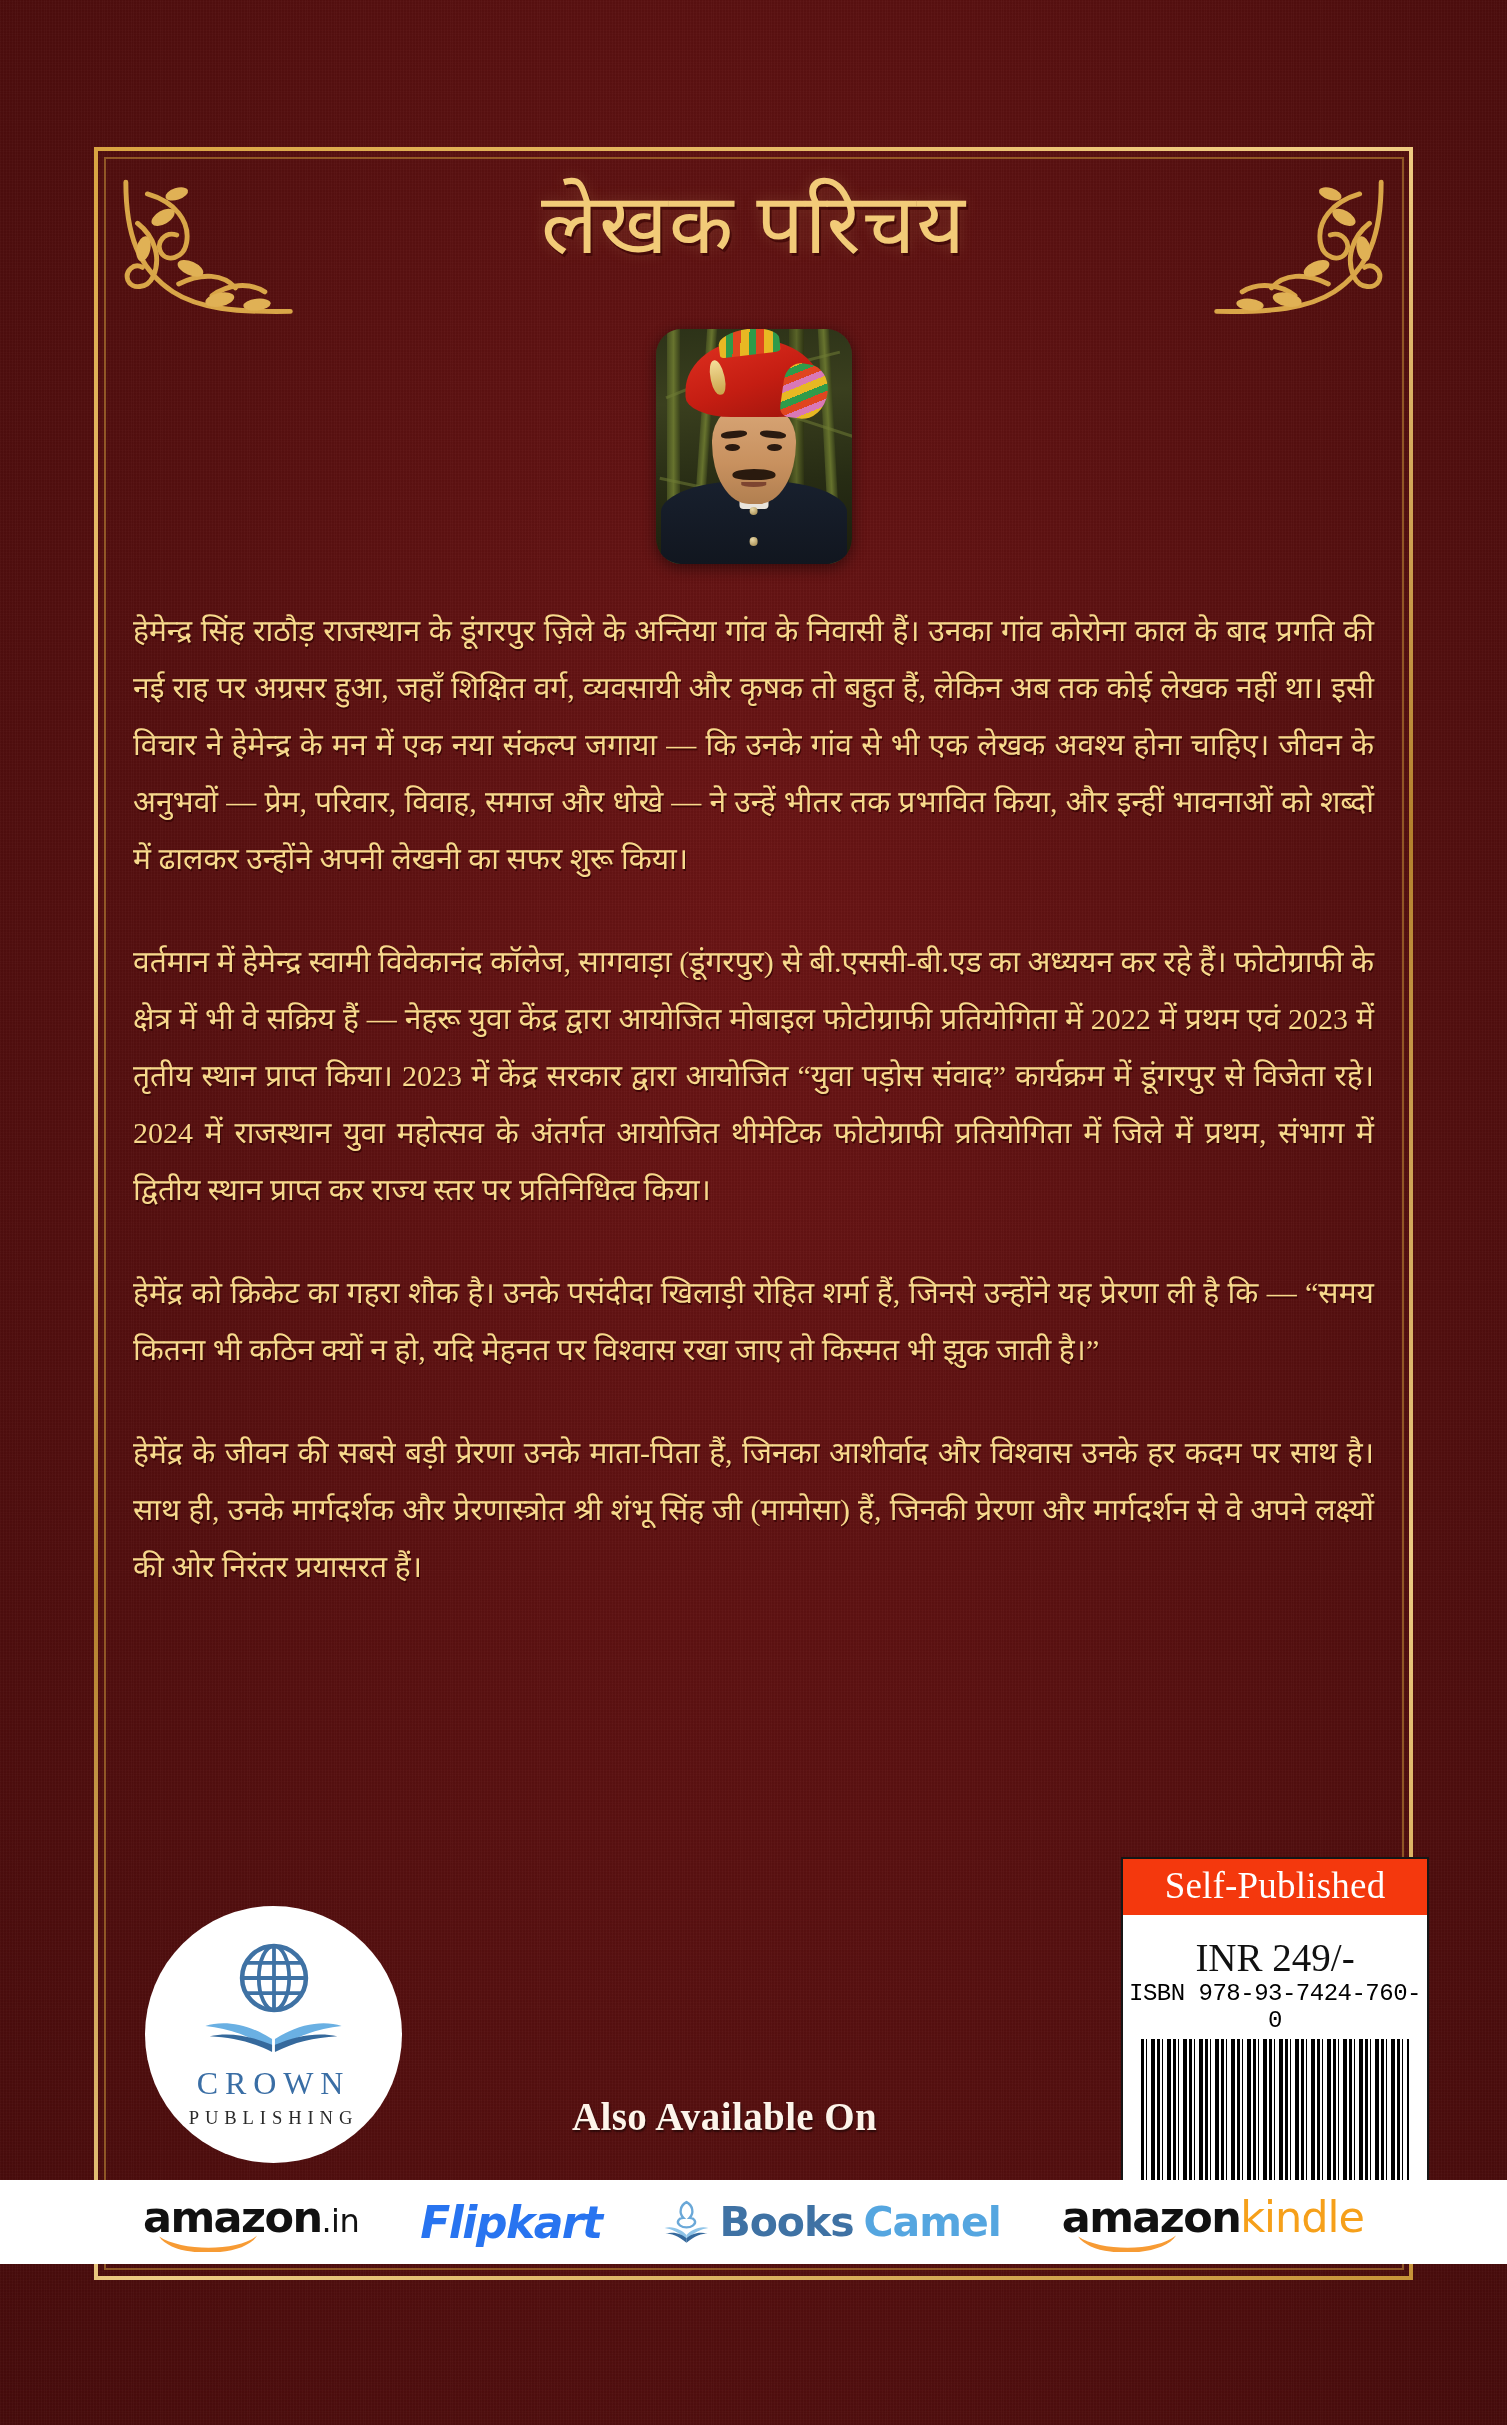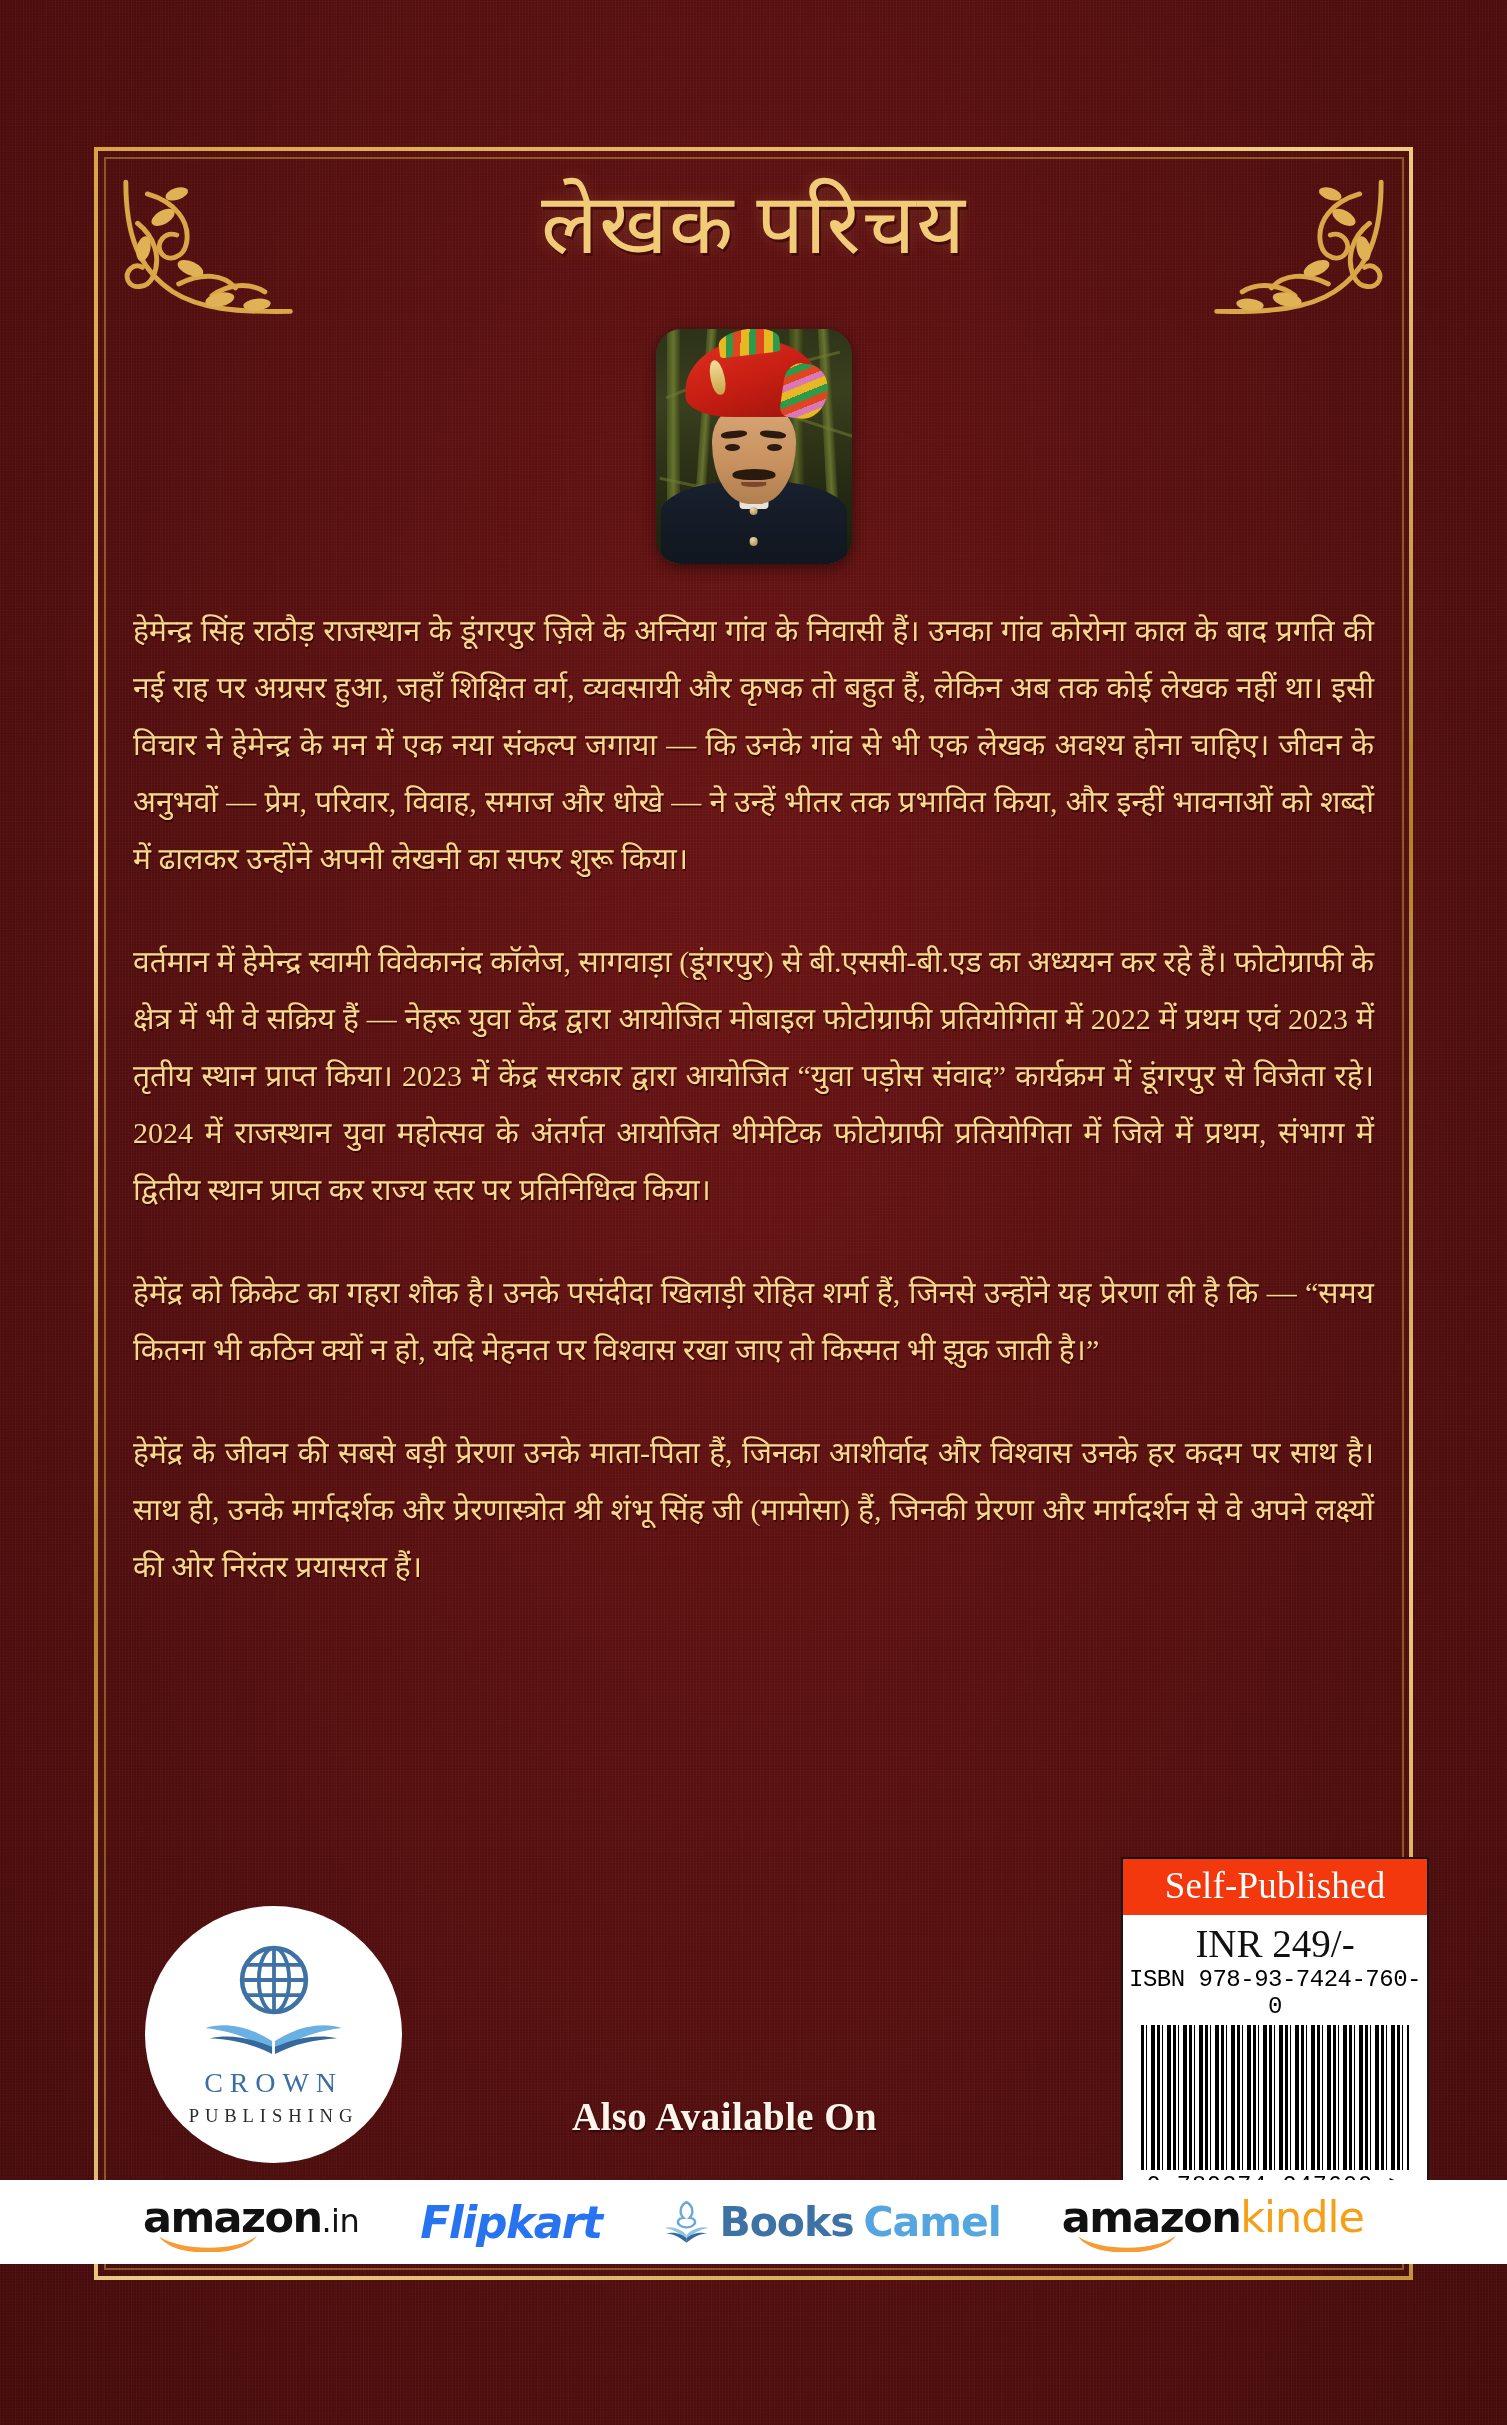--- a/index.html
+++ b/index.html
@@ -215,21 +215,21 @@
     background: #ffffff;
     z-index: 6;
     display: flex;
     flex-direction: column;
     align-items: center;
     justify-content: center;
   }
   .globe { width: 76px; height: 76px; margin-bottom: 2px; }
   .book-svg { width: 145px; height: 45px; margin-top: -7.8px; }
   .pub-name {
-    font-size: 28px;
+    font-size: 32px;
     letter-spacing: 6.9px;
     color: #3a6ea5;
     font-family: "Liberation Serif", "DejaVu Serif", serif;
     margin-top: 9.8px;
   }
   .pub-sub {
     font-size: 18.6px;
     letter-spacing: 5.9px;
     color: #2a2a2a;
     font-family: "Liberation Serif", "DejaVu Serif", serif;
@@ -270,21 +270,21 @@
     font-size: 37px;
     font-weight: 400;
     padding: 4.9px 0 7.8px;
     letter-spacing: 0.2px;
     font-family: "Liberation Serif", "DejaVu Serif", serif;
   }
   .price {
     text-align: center;
     font-size: 39px;
     color: #111;
-    padding: 6px 0 2px;
+    padding: 20px 0 2px;
     font-family: "Liberation Serif", "DejaVu Serif", serif;
   }
   .isbn-text {
     text-align: center;
     font-size: 24px;
     color: #000;
     font-family: "Liberation Mono", "DejaVu Sans Mono", monospace;
     letter-spacing: -0.5px;
     margin-top: -2px;
   }

